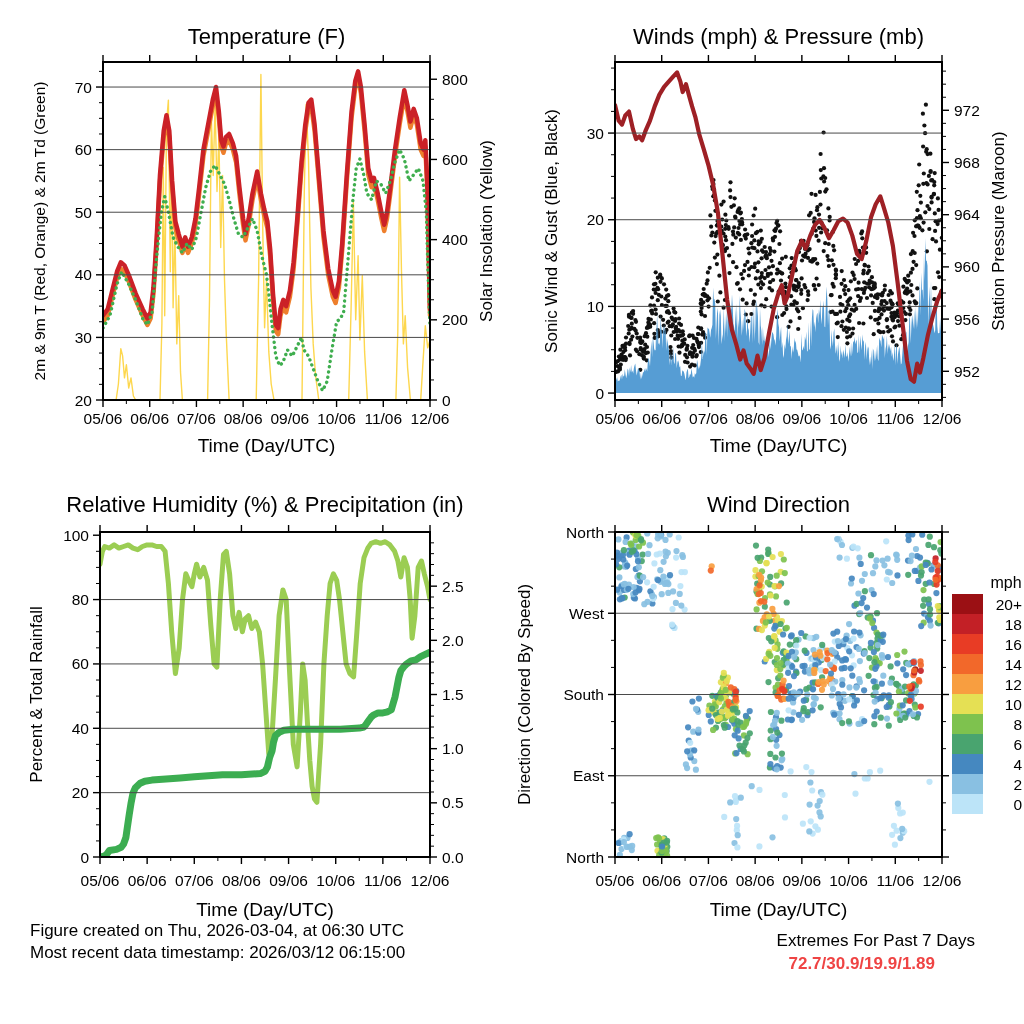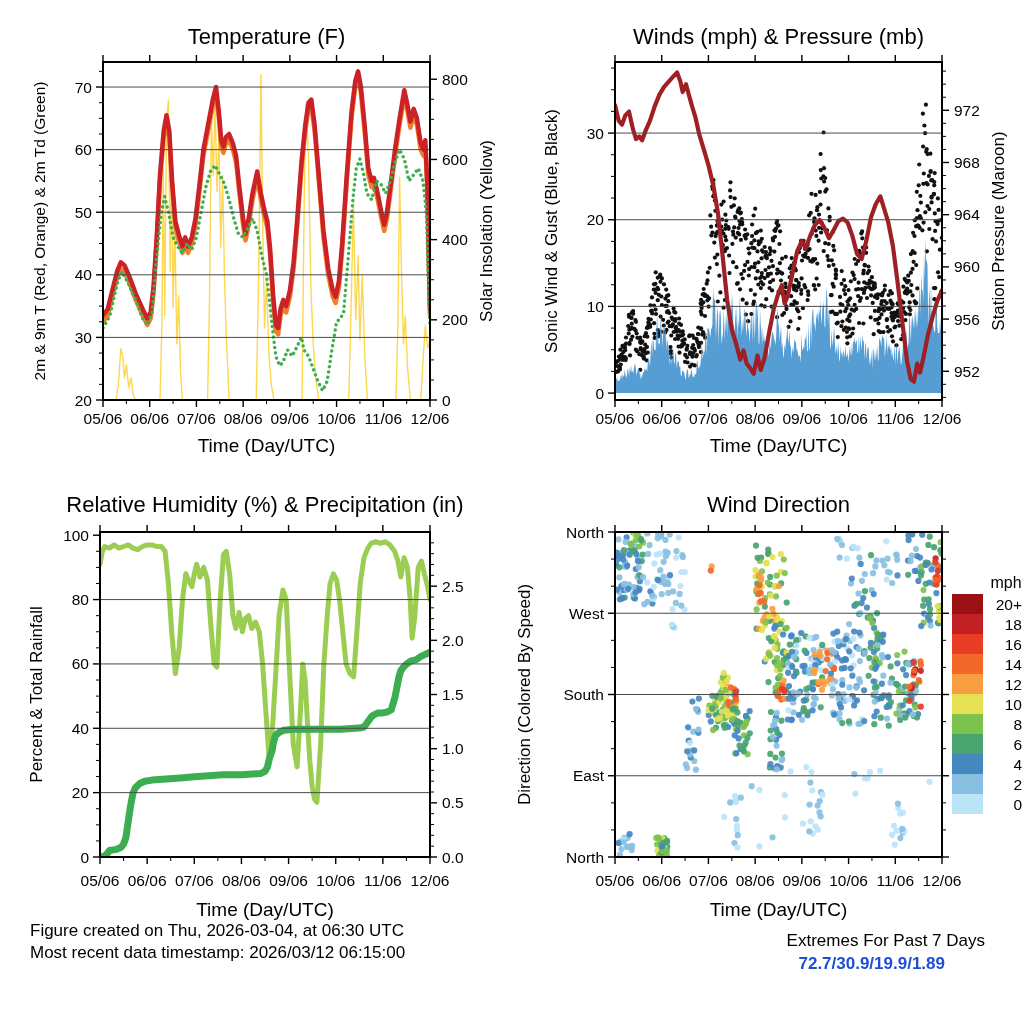--- a/index.html
+++ b/index.html
@@ -1,21 +1,21 @@
 <!DOCTYPE html>
 <html><head>
 <meta charset="utf-8">
 <style>
   html,body{margin:0;padding:0;background:#fff;}
   #page{position:relative;width:1024px;height:1024px;background:#ffffff;overflow:hidden;
         font-family:"Liberation Sans",sans-serif;color:#000;}
   svg{position:absolute;display:block;}
   svg text{font-family:"Liberation Sans",sans-serif;fill:#000;}
   .footer-left{position:absolute;left:30px;top:920px;font-size:17px;line-height:21.5px;white-space:nowrap;}
-  .footer-right{position:absolute;right:39px;top:929px;text-align:right;font-size:17px;line-height:23px;white-space:nowrap;}
+  .footer-right{position:absolute;right:49px;top:929px;text-align:right;font-size:17px;line-height:23px;white-space:nowrap;}
   .extremes-values{font-weight:bold;padding-right:40px;}
 </style>
 </head>
 <body>
 
 <div id="page">
   <svg id="chart-temperature" width="512" height="470" viewBox="0 0 512 470" style="left:0;top:0;">
       <defs>
         <clipPath id="clip-temperature">
           <rect x="103" y="62" width="327" height="338"></rect>
@@ -2250,15 +2250,15 @@
       </g>
     </svg>
 
   <div class="footer-left">
     <div>Figure created on Thu, 2026-03-04, at 06:30 UTC</div>
     <div>Most recent data timestamp: 2026/03/12 06:15:00</div>
   </div>
 
   <div class="footer-right">
     <div>Extremes For Past 7 Days</div>
-    <div class="extremes-values" style="color: #1d4ed8;">72.7/30.9/19.9/1.89</div>
+    <div class="extremes-values" style="color: #ef4444;">72.7/30.9/19.9/1.89</div>
   </div>
 </div>
 
 </body></html>

